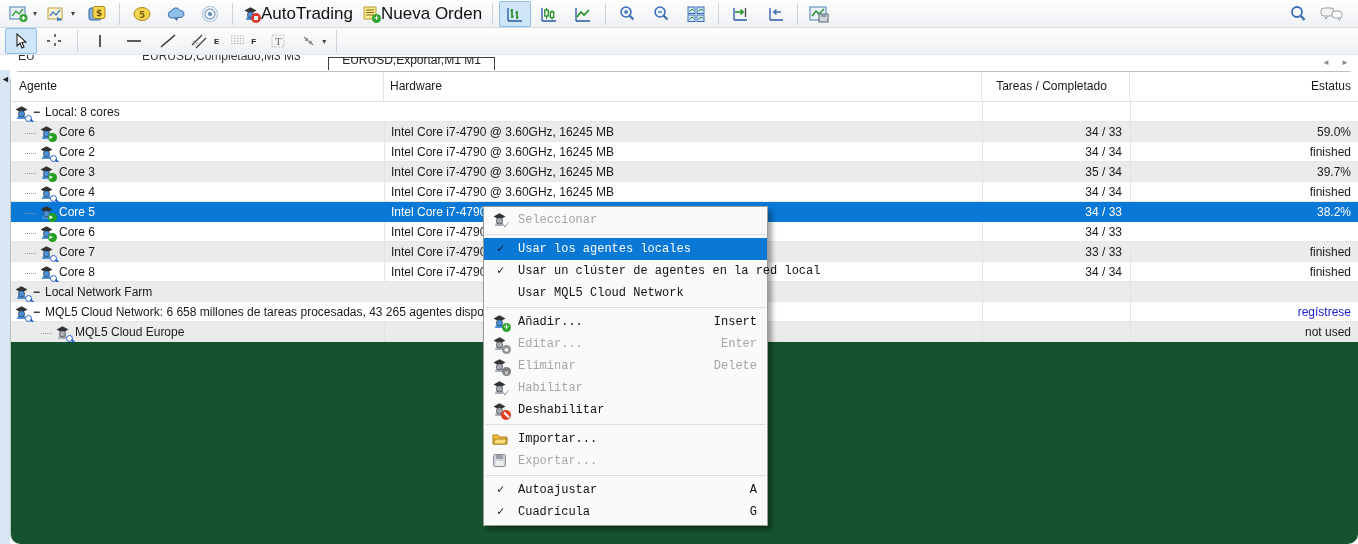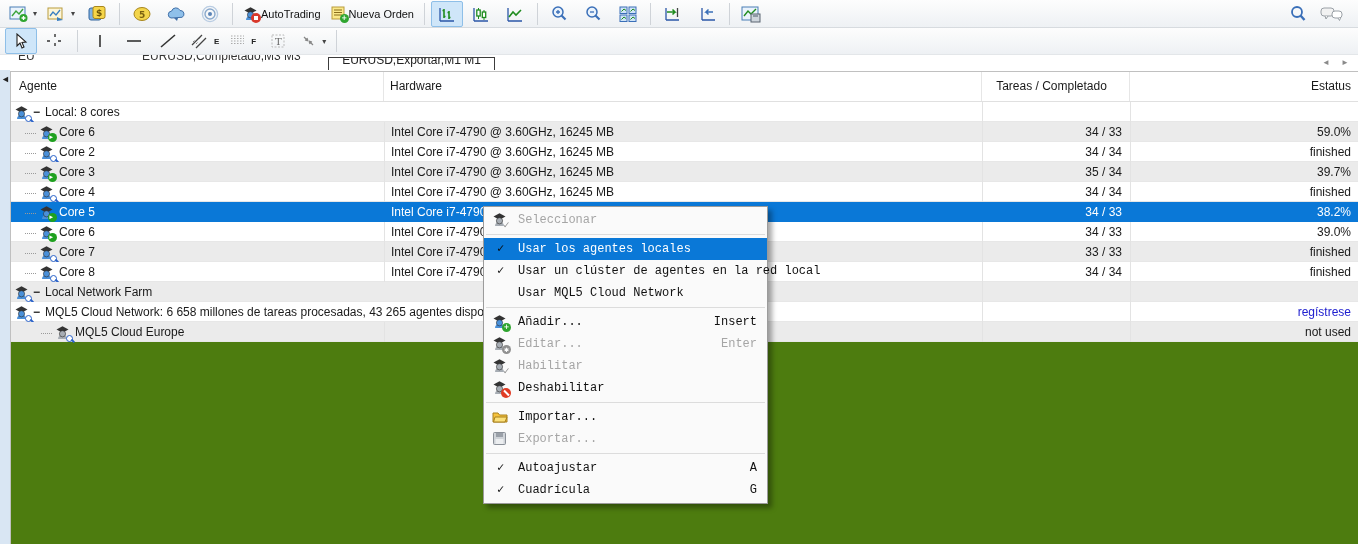--- a/index.html
+++ b/index.html
@@ -9,21 +9,21 @@
   
   .tbar{position:absolute;left:0;width:1358px;display:flex;align-items:center;
         background:linear-gradient(#fdfdfd,#eef1f4);border-bottom:1px solid #d7dbdf;box-sizing:border-box;}
   #tbar1{top:0;height:28px;padding-left:4px;}
   #tbar2{top:28px;height:27px;padding-left:4px;border-bottom:1px solid #e3e6e9;}
   .btn{height:24px;min-width:24px;display:flex;align-items:center;justify-content:center;
        border:1px solid transparent;border-radius:2px;margin:0 1px;padding:0 3px;gap:3px;cursor:default;}
   .btn.sel{background:#cfe6f9;border-color:#8ebfe8;}
   .btn .cap{font-size:8px;color:#444;margin-left:1px;}
   .vsep{width:1px;height:22px;background:#cfd3d8;margin:0 5px;}
-  .blabel{font-size:11px;color:#111;}
+  .blabel{font-size:17px;color:#111;}
   .spacer{flex:1;}
   svg.ic{display:block;}
 
   
   .agwrap{position:relative;display:inline-block;width:15px;height:15px;}
   .agwrap svg{display:block;}
   .badge{position:absolute;right:-3px;bottom:-2px;width:9px;height:9px;border-radius:50%;
          font:700 7px/9px "DejaVu Sans",sans-serif;text-align:center;color:#fff;}
   .b-play{background:#1fa11f;}
   .b-play::after{content:"\25B8";position:absolute;left:1.5px;top:0;color:#fff;font-size:7px;line-height:9px;}
@@ -49,22 +49,22 @@
   #tabstrip{position:absolute;left:0;top:55px;width:1358px;height:15px;background:#fff;overflow:hidden;}
   .tabfrag{position:absolute;top:-6px;color:#333;font-size:12px;white-space:nowrap;}
   #activetab{position:absolute;left:328px;top:2px;width:167px;height:18px;border:1px solid #3c3c3c;
              background:#fff;box-sizing:border-box;overflow:hidden;text-align:center;}
   #activetab span{position:relative;top:-5px;font-size:12px;color:#222;white-space:nowrap;}
   .tsarrow{position:absolute;top:3px;font-size:8px;color:#8a8a8a;}
 
   
   #leftstrip{position:absolute;left:0;top:70px;width:10px;height:474px;background:#d9e6f3;}
   #panelscroll{position:absolute;left:1px;top:74px;font-size:9px;color:#222;}
-  #panel{position:absolute;left:10px;top:71px;width:1348px;height:473px;background:#4d7c0f;
-         border-top:1px solid #c0c0c0;border-left:1px solid #c0c0c0;box-sizing:border-box;}
+  #panel{position:absolute;left:10px;top:71px;width:1348px;height:473px;background:#14532d;
+         border-top:1px solid #c0c0c0;border-left:1px solid #c0c0c0;box-sizing:border-box;border-radius:10px;}
   #hdr{position:absolute;left:0;top:0;width:100%;height:30px;border-bottom:1px solid #e0e0e0;box-sizing:border-box;background:#fff;}
   .hcell{position:absolute;top:0;height:29px;line-height:29px;box-sizing:border-box;}
   #h-agente{left:0;width:373px;padding-left:8px;border-right:1px solid #e6e6e6;}
   #h-hw{left:373px;width:598px;padding-left:6px;border-right:1px solid #e6e6e6;}
   #h-tasks{left:971px;width:148px;text-align:center;padding-right:8px;border-right:1px solid #e6e6e6;}
   #h-status{left:1119px;width:228px;text-align:right;padding-right:7px;}
 
   .row{position:absolute;left:0;width:1347px;height:20px;box-sizing:border-box;background:#fff;}
   .row.stripe{background:#ebebeb;}
   .row.selrow{background:#0a78d7;color:#fff;}
@@ -437,21 +437,20 @@
       <span class="agwrap">
         <svg width="15" height="15" viewBox="0 0 15 15" class="ag-blue">
             <use href="#ag"></use>
           </svg>
         <i class="badge b-play"></i>
       </span>
       <span class="aglbl">Core 6</span>
     </div>
     <div class="cell c-hw">Intel Core i7-4790  @ 3.60GHz, 16245 MB</div>
     <div class="cell c-tasks">34 / 33</div>
-    <div class="cell c-st">39.0%</div>
   </div>
 
   <div class="row stripe rowline" style="top:170px">
     <div class="cell c-ag">
       <span class="tree"></span>
       <span class="agwrap">
         <svg width="15" height="15" viewBox="0 0 15 15" class="ag-blue">
             <use href="#ag"></use>
           </svg>
         <i class="badge b-find"></i>
@@ -571,20 +570,30 @@
     <span class="mic agwrap">
       <svg width="15" height="15" viewBox="0 0 15 15" class="ag-gray">
           <use href="#ag"></use>
         </svg>
       <i class="badge b-gear"></i>
     </span>
     <span>Editar...</span>
     <span class="sc">Enter</span>
   </div>
 
+  <div class="mi dis">
+    <span class="mic agwrap">
+      <svg width="15" height="15" viewBox="0 0 15 15" class="ag-gray">
+          <use href="#ag"></use>
+        </svg>
+      <i class="badge b-del"></i>
+    </span>
+    <span>Eliminar</span>
+    <span class="sc">Delete</span>
+  </div>
 
   <div class="mi dis">
     <span class="mic agwrap">
       <svg width="15" height="15" viewBox="0 0 15 15" class="ag-gray">
           <use href="#ag"></use>
         </svg>
       <i class="badge b-ok"></i>
     </span>
     <span>Habilitar</span>
   </div>

